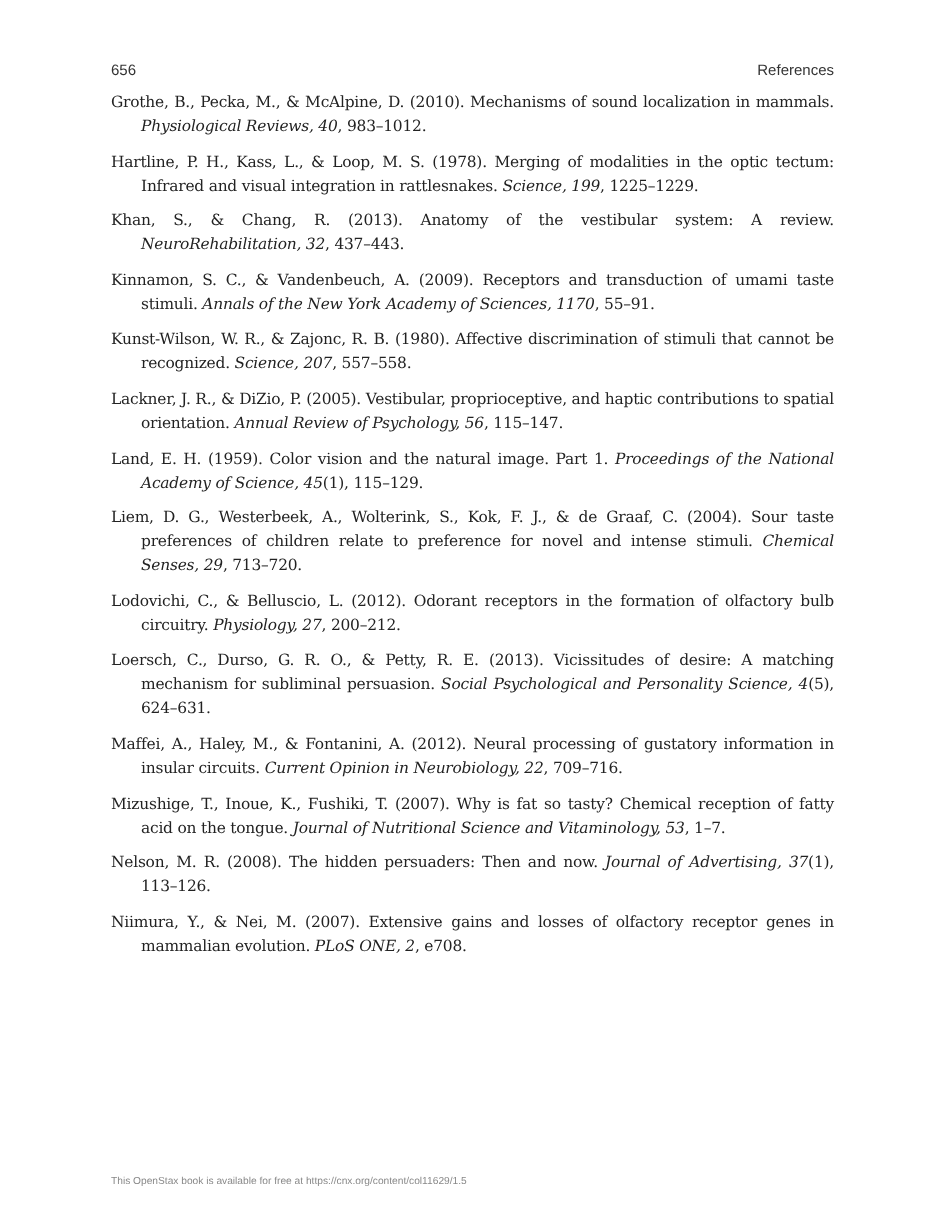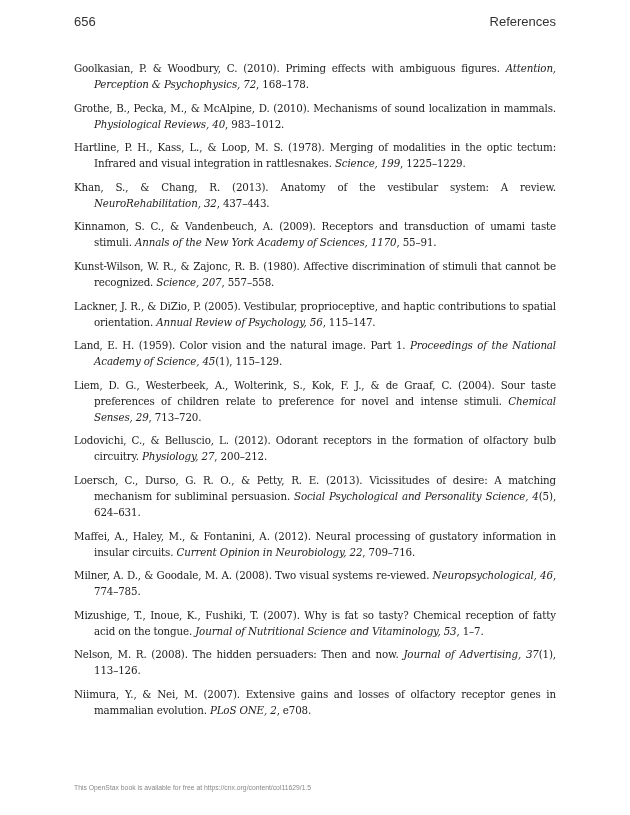--- a/index.html
+++ b/index.html
@@ -1,19 +1,19 @@
 <!DOCTYPE html>
 <html><head>
 <meta charset="utf-8">
 <style>
   html, body { margin: 0; padding: 0; background: #ffffff; }
   body { width: 630px; height: 815px; position: relative; overflow: hidden; }
   .header {
-    position: absolute; top: 14px; left: 74px; width: 482px;
-    font-family: "Liberation Sans", sans-serif; font-size: 13px; color: #333;
+    position: absolute; top: 42px; left: 74px; width: 482px;
+    font-family: "Liberation Sans", sans-serif; font-size: 10px; color: #333;
     display: flex; justify-content: space-between;
   }
   .refs {
     position: absolute; top: 60px; left: 74px; width: 482px;
     font-family: "DejaVu Serif", serif; font-size: 10.3px; color: #222;
     letter-spacing: -0.15px;
   }
   .ref {
     line-height: 16px; margin: 0 0 7.6px 0;
     padding-left: 20px; text-indent: -20px; text-align: justify;
@@ -26,31 +26,29 @@
 </style>
 </head>
 <body>
 
 <div class="header">
   <span>656</span>
   <span>References</span>
 </div>
 
 <div class="refs" id="refs">
-    <p class="ref"><span>Goolkasian, P. &amp; Woodbury, C. (2010). Priming effects with ambiguous figures. </span><em>Attention, Perception &amp; Psychophysics, 72</em><span>, 168–178.</span></p>
     <p class="ref"><span>Grothe, B., Pecka, M., &amp; McAlpine, D. (2010). Mechanisms of sound localization in mammals. </span><em>Physiological Reviews, 40</em><span>, 983–1012.</span></p>
     <p class="ref"><span>Hartline, P. H., Kass, L., &amp; Loop, M. S. (1978). Merging of modalities in the optic tectum: Infrared and visual integration in rattlesnakes. </span><em>Science, 199</em><span>, 1225–1229.</span></p>
     <p class="ref"><span>Khan, S., &amp; Chang, R. (2013). Anatomy of the vestibular system: A review. </span><em>NeuroRehabilitation, 32</em><span>, 437–443.</span></p>
     <p class="ref"><span>Kinnamon, S. C., &amp; Vandenbeuch, A. (2009). Receptors and transduction of umami taste stimuli. </span><em>Annals of the New York Academy of Sciences, 1170</em><span>, 55–91.</span></p>
     <p class="ref"><span>Kunst-Wilson, W. R., &amp; Zajonc, R. B. (1980). Affective discrimination of stimuli that cannot be recognized. </span><em>Science, 207</em><span>, 557–558.</span></p>
     <p class="ref"><span>Lackner, J. R., &amp; DiZio, P. (2005). Vestibular, proprioceptive, and haptic contributions to spatial orientation. </span><em>Annual Review of Psychology, 56</em><span>, 115–147.</span></p>
     <p class="ref"><span>Land, E. H. (1959). Color vision and the natural image. Part 1. </span><em>Proceedings of the National Academy of Science, 45</em><span>(1), 115–129.</span></p>
     <p class="ref"><span>Liem, D. G., Westerbeek, A., Wolterink, S., Kok, F. J., &amp; de Graaf, C. (2004). Sour taste preferences of children relate to preference for novel and intense stimuli. </span><em>Chemical Senses, 29</em><span>, 713–720.</span></p>
     <p class="ref"><span>Lodovichi, C., &amp; Belluscio, L. (2012). Odorant receptors in the formation of olfactory bulb circuitry. </span><em>Physiology, 27</em><span>, 200–212.</span></p>
     <p class="ref"><span>Loersch, C., Durso, G. R. O., &amp; Petty, R. E. (2013). Vicissitudes of desire: A matching mechanism for subliminal persuasion. </span><em>Social Psychological and Personality Science, 4</em><span>(5), 624–631.</span></p>
     <p class="ref"><span>Maffei, A., Haley, M., &amp; Fontanini, A. (2012). Neural processing of gustatory information in insular circuits. </span><em>Current Opinion in Neurobiology, 22</em><span>, 709–716.</span></p>
-    <p class="ref"><span>Milner, A. D., &amp; Goodale, M. A. (2008). Two visual systems re-viewed. </span><em>Neuropsychological, 46</em><span>, 774–785.</span></p>
     <p class="ref"><span>Mizushige, T., Inoue, K., Fushiki, T. (2007). Why is fat so tasty? Chemical reception of fatty acid on the tongue. </span><em>Journal of Nutritional Science and Vitaminology, 53</em><span>, 1–7.</span></p>
     <p class="ref"><span>Nelson, M. R. (2008). The hidden persuaders: Then and now. </span><em>Journal of Advertising, 37</em><span>(1), 113–126.</span></p>
     <p class="ref"><span>Niimura, Y., &amp; Nei, M. (2007). Extensive gains and losses of olfactory receptor genes in mammalian evolution. </span><em>PLoS ONE, 2</em><span>, e708.</span></p>
   </div>
 
 <div class="footer">This OpenStax book is available for free at https://cnx.org/content/col11629/1.5</div>
 
 </body></html>

